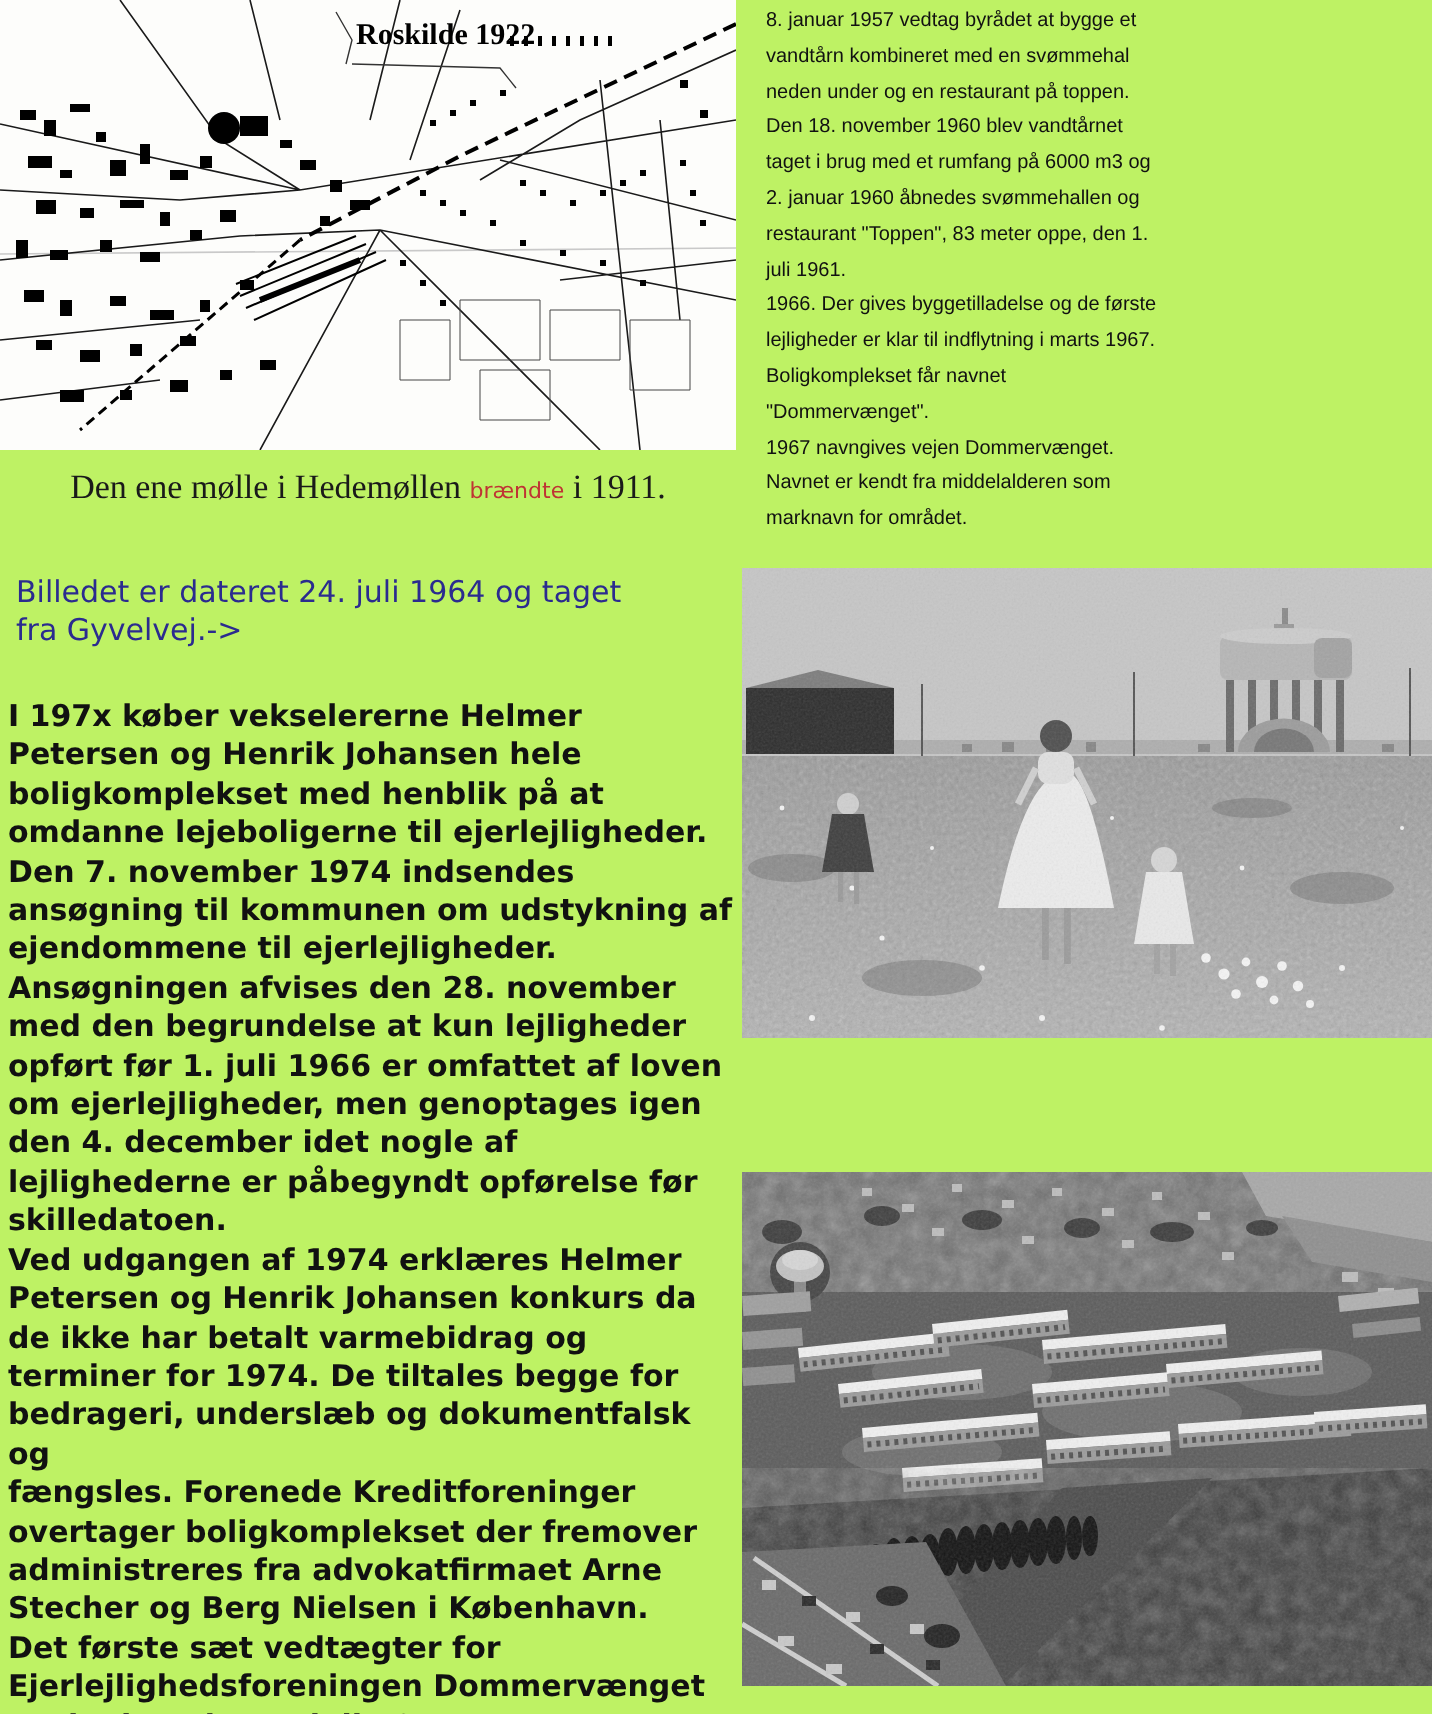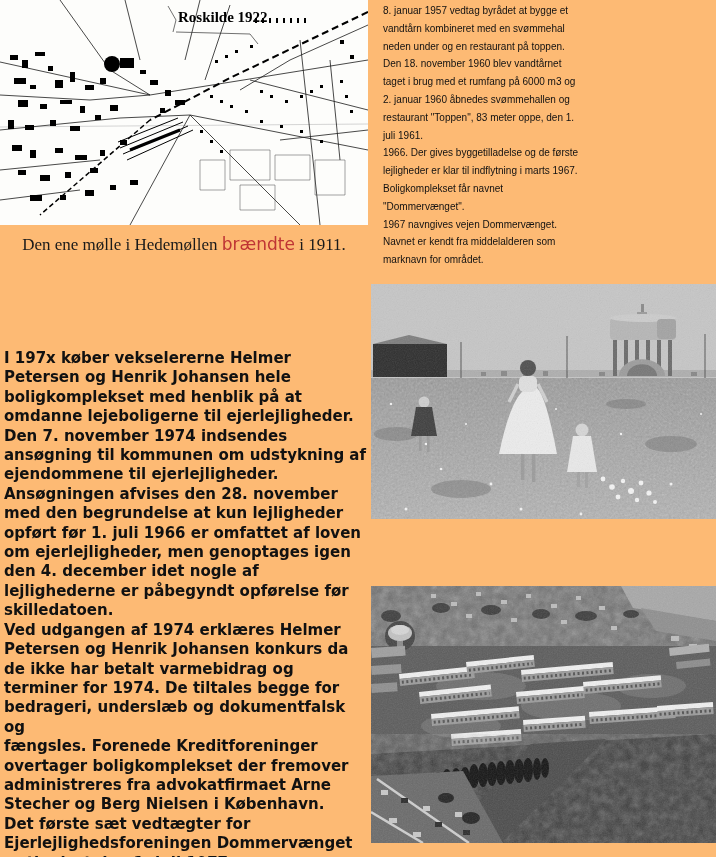--- a/index.html
+++ b/index.html
@@ -1,24 +1,24 @@
 <!DOCTYPE html>
 <html><head>
 <meta charset="utf-8">
 <style>
   html,body{margin:0;padding:0;background:#ffffff;}
-  .page{position:relative;width:716px;height:857px;background:#fdba74;overflow:hidden;
+  .page{position:relative;width:716px;height:857px;background:#bef264;overflow:hidden;
         font-family:"Liberation Sans",sans-serif;color:#000;}
   .abs{position:absolute;}
   
   .map-wrap{left:0;top:0;width:368px;height:225px;}
   .map-wrap svg{display:block;}
   .map-caption{left:0;top:234px;width:368px;text-align:center;
      font-family:"Liberation Serif",serif;font-size:17px;color:#1a1a1a;white-space:nowrap;}
-  .map-caption .hl{font-family:"DejaVu Sans",sans-serif;font-size:17px;color:#bf3434;}
+  .map-caption .hl{font-family:"DejaVu Sans",sans-serif;font-size:11px;color:#bf3434;}
   
   .history{left:383px;top:2px;width:333px;
      font-family:"Liberation Sans",sans-serif;font-size:10px;line-height:17.8px;
      white-space:pre-line;color:#111;}
   
   .photo-note{left:8px;top:287px;width:362px;
      font-family:"DejaVu Sans",sans-serif;font-size:15px;line-height:19px;
      white-space:pre-line;color:#2b2b8f;}
   .story{left:4px;top:349px;width:366px;
      font-family:"DejaVu Sans",sans-serif;font-size:15px;line-height:19.4px;
@@ -70,20 +70,22 @@
 restaurant "Toppen", 83 meter oppe, den 1.
 juli 1961.
 1966. Der gives byggetilladelse og de første
 lejligheder er klar til indflytning i marts 1967.
 Boligkomplekset får navnet
 "Dommervænget".
 1967 navngives vejen Dommervænget.
 Navnet er kendt fra middelalderen som
 marknavn for området.</div>
 
+  <div class="abs photo-note">Billedet er dateret 24. juli 1964 og taget
+fra Gyvelvej.-&gt;</div>
   <div class="abs story">I 197x køber vekselererne Helmer
 Petersen og Henrik Johansen hele
 boligkomplekset med henblik på at
 omdanne lejeboligerne til ejerlejligheder.
 Den 7. november 1974 indsendes
 ansøgning til kommunen om udstykning af
 ejendommene til ejerlejligheder.
 Ansøgningen afvises den 28. november
 med den begrundelse at kun lejligheder
 opført før 1. juli 1966 er omfattet af loven

